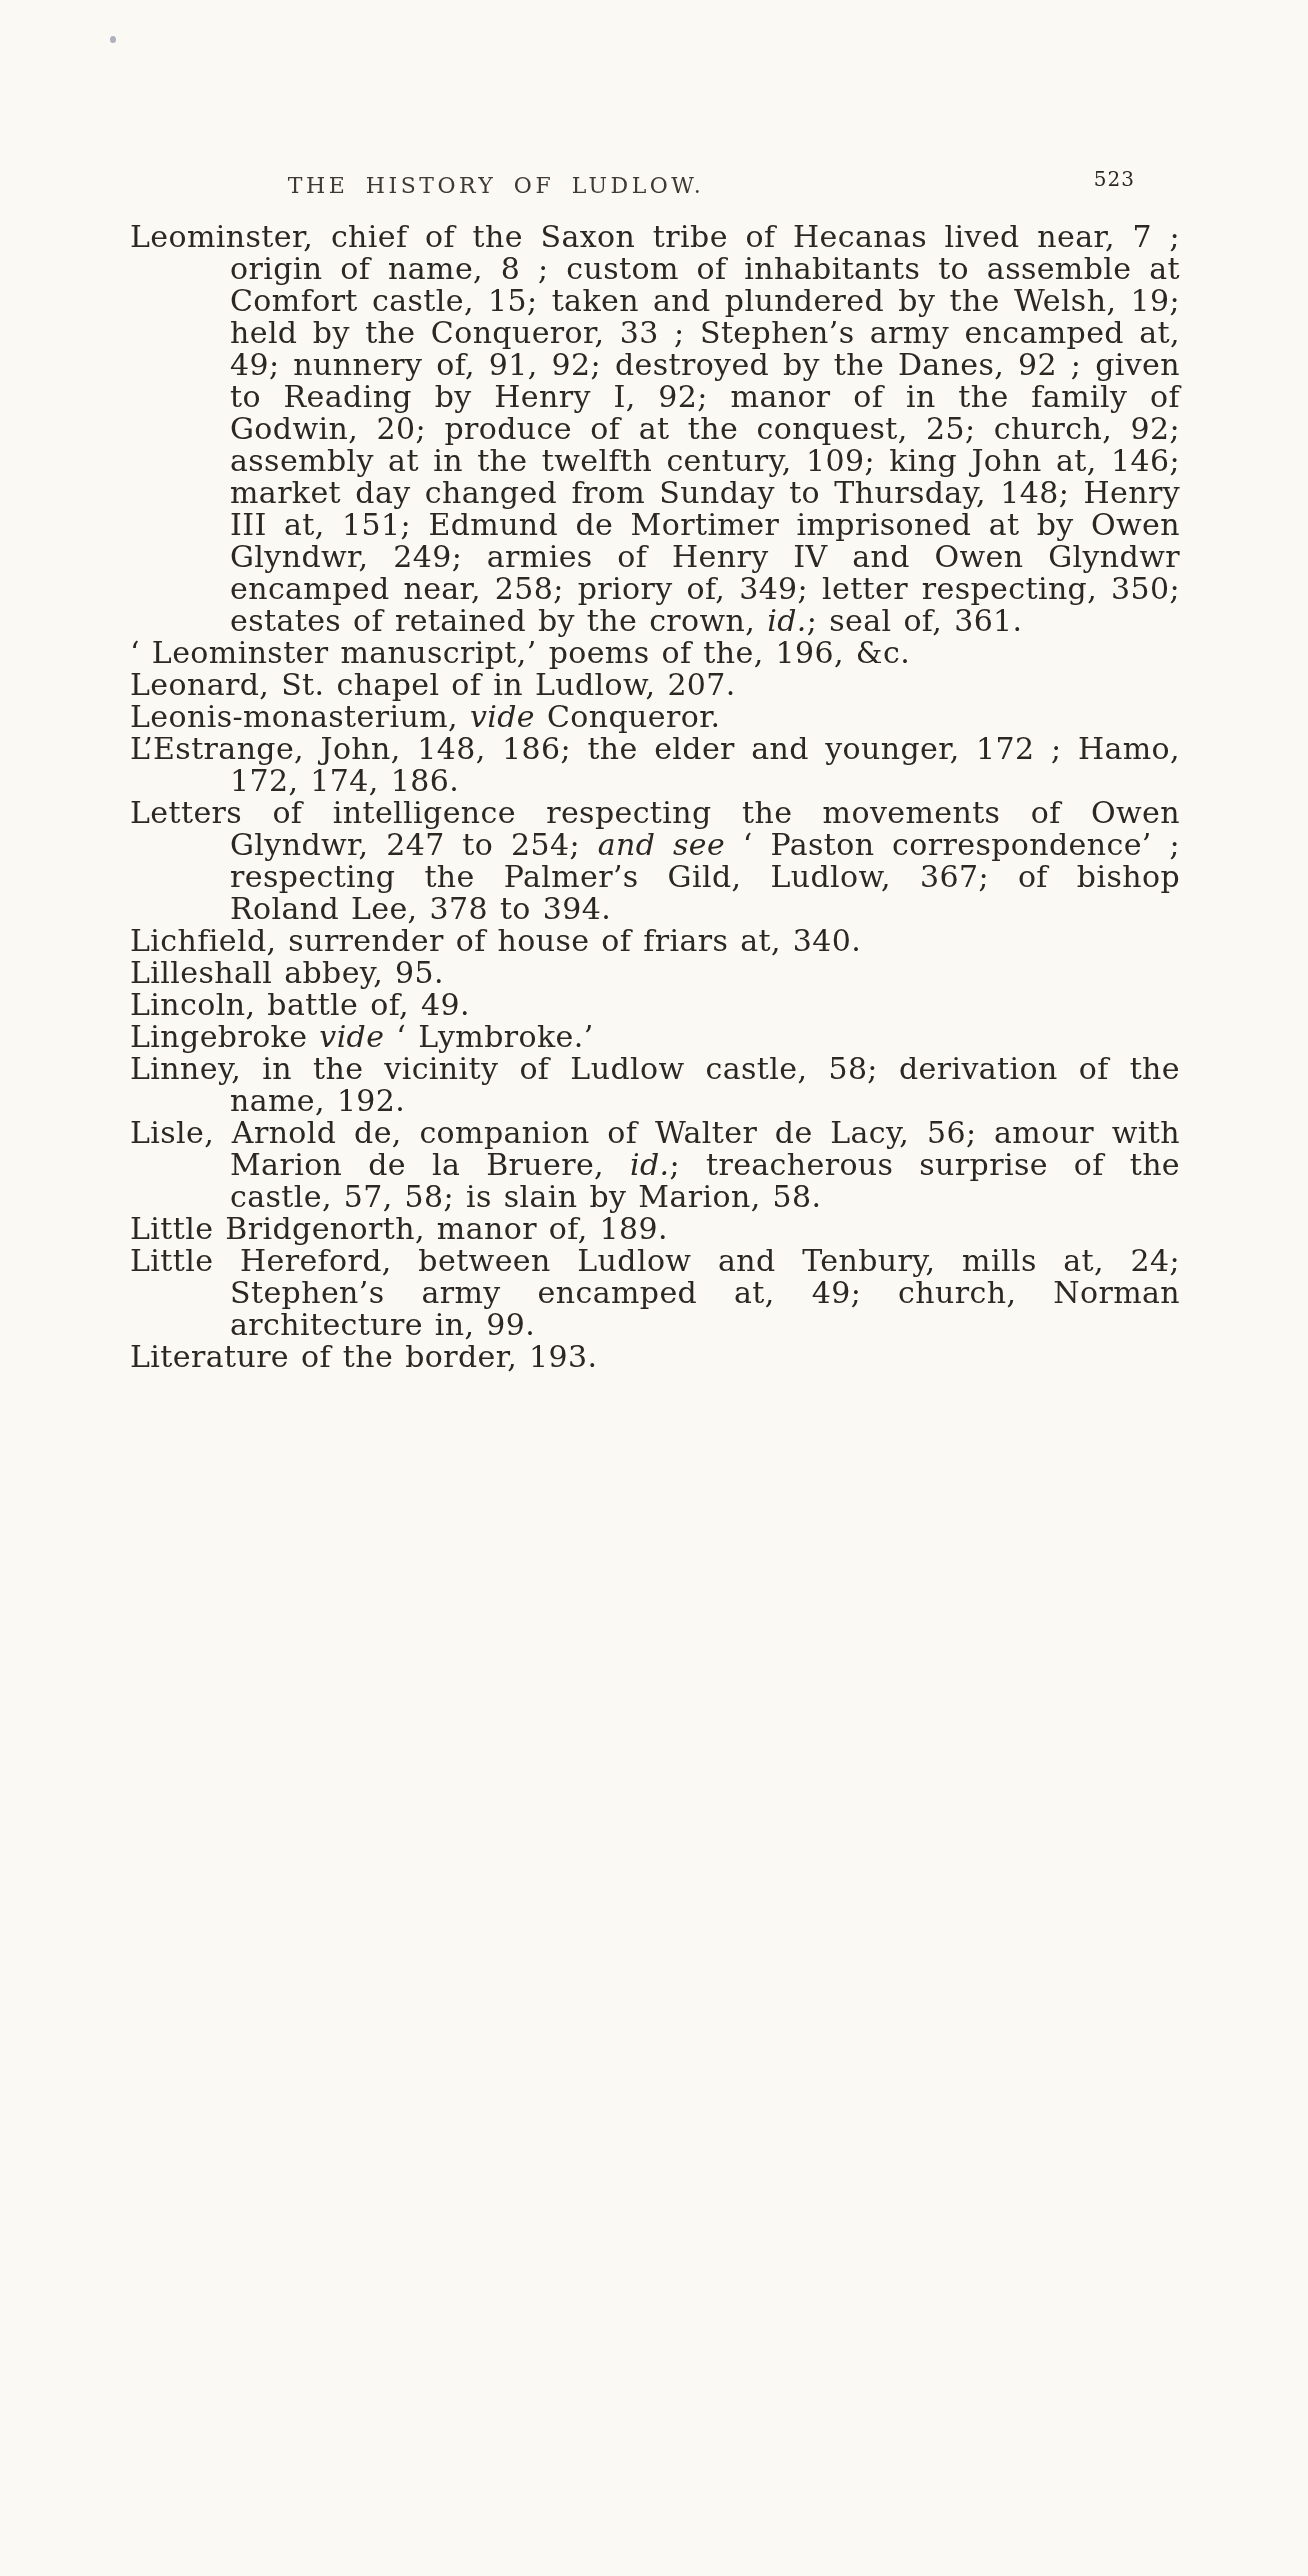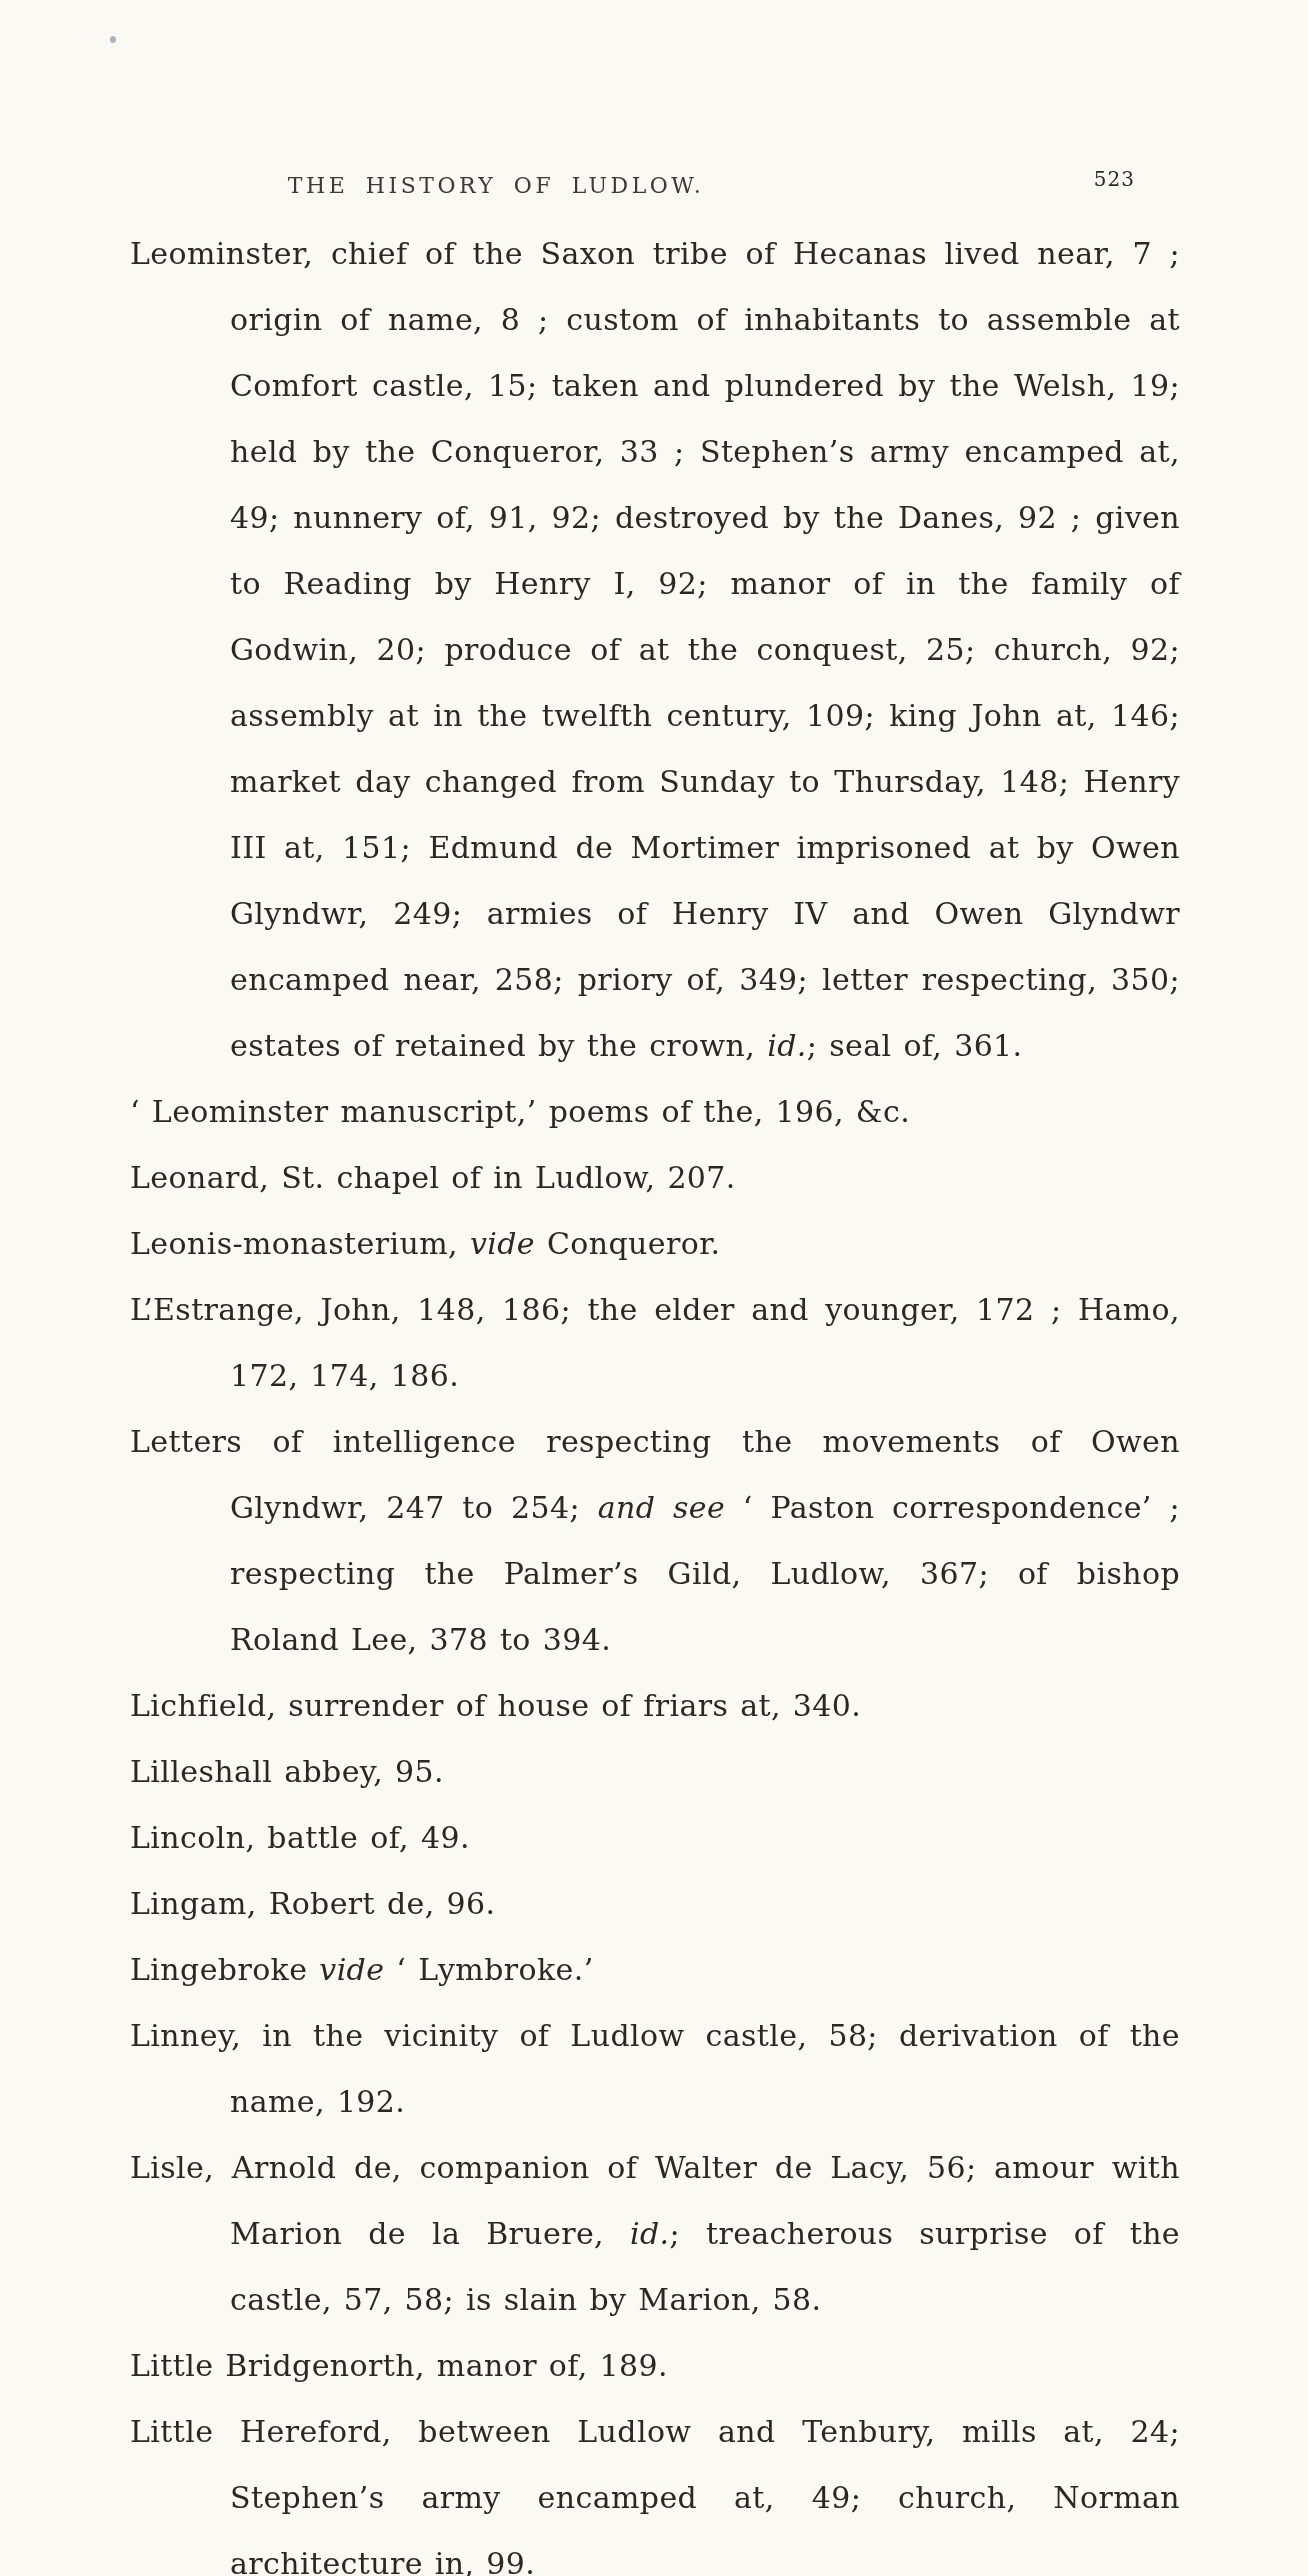--- a/index.html
+++ b/index.html
@@ -44,21 +44,21 @@
     font-size: 20px;
     letter-spacing: 1px;
     color: #2b2824;
   }
   .entries {
     margin-top: 18px;
   }
   .entry {
     margin: 0;
     font-size: 30px;
-    line-height: 66px;
+    line-height: 32px;
     letter-spacing: 0.4px;
     word-spacing: 2px;
     text-align: justify;
     padding-left: 100px;
     text-indent: -100px;
   }
   .entry i {
     font-style: italic;
   }
   .ink-speck {
@@ -86,21 +86,20 @@
   <div class="entries">
       <p class="entry"><span>Leominster, chief of the Saxon tribe of Hecanas lived near, 7 ; origin of name, 8 ; custom of inhabitants to assemble at Comfort castle, 15; taken and plundered by the Welsh, 19; held by the Conqueror, 33 ; Stephen’s army encamped at, 49; nunnery of, 91, 92; destroyed by the Danes, 92 ; given to Reading by Henry I, 92; manor of in the family of Godwin, 20; produce of at the conquest, 25; church, 92; assembly at in the twelfth century, 109; king John at, 146; market day changed from Sunday to Thursday, 148; Henry III at, 151; Edmund de Mortimer imprisoned at by Owen Glyndwr, 249; armies of Henry IV and Owen Glyndwr encamped near, 258; priory of, 349; letter respecting, 350; estates of retained by the crown, </span><i>id.</i><span>; seal of, 361.</span></p>
       <p class="entry"><span>‘ Leominster manuscript,’ poems of the, 196, &amp;c.</span></p>
       <p class="entry"><span>Leonard, St. chapel of in Ludlow, 207.</span></p>
       <p class="entry"><span>Leonis-monasterium, </span><i>vide</i><span> Conqueror.</span></p>
       <p class="entry"><span>L’Estrange, John, 148, 186; the elder and younger, 172 ; Hamo, 172, 174, 186.</span></p>
       <p class="entry"><span>Letters of intelligence respecting the movements of Owen Glyndwr, 247 to 254; </span><i>and see</i><span> ‘ Paston correspondence’ ; respecting the Palmer’s Gild, Ludlow, 367; of bishop Roland Lee, 378 to 394.</span></p>
       <p class="entry"><span>Lichfield, surrender of house of friars at, 340.</span></p>
       <p class="entry"><span>Lilleshall abbey, 95.</span></p>
       <p class="entry"><span>Lincoln, battle of, 49.</span></p>
-      <p class="entry"><span>Lingam, Robert de, 96.</span></p>
       <p class="entry"><span>Lingebroke </span><i>vide</i><span> ‘ Lymbroke.’</span></p>
       <p class="entry"><span>Linney, in the vicinity of Ludlow castle, 58; derivation of the name, 192.</span></p>
       <p class="entry"><span>Lisle, Arnold de, companion of Walter de Lacy, 56; amour with Marion de la Bruere, </span><i>id.</i><span>; treacherous surprise of the castle, 57, 58; is slain by Marion, 58.</span></p>
       <p class="entry"><span>Little Bridgenorth, manor of, 189.</span></p>
       <p class="entry"><span>Little Hereford, between Ludlow and Tenbury, mills at, 24; Stephen’s army encamped at, 49; church, Norman architecture in, 99.</span></p>
       <p class="entry"><span>Literature of the border, 193.</span></p>
     </div>
 </div>
 
 

